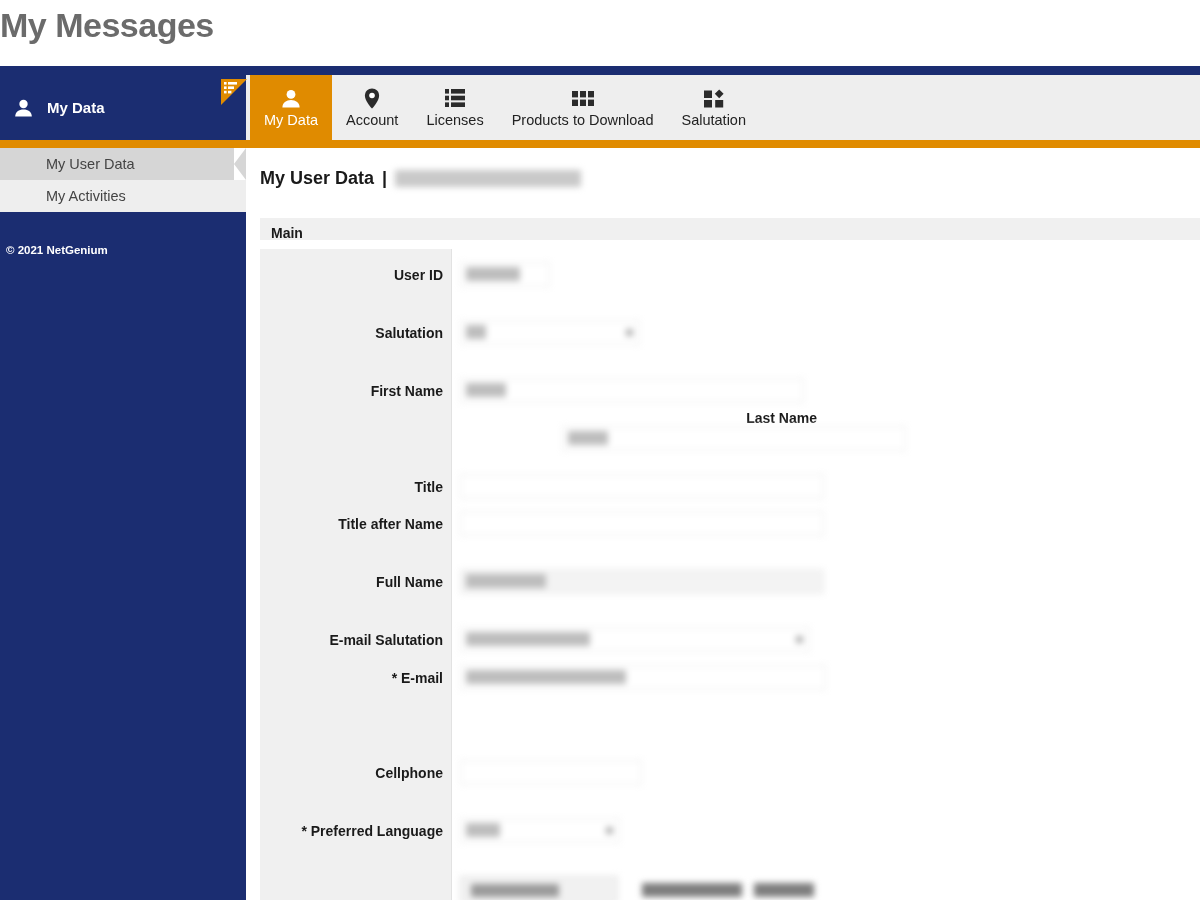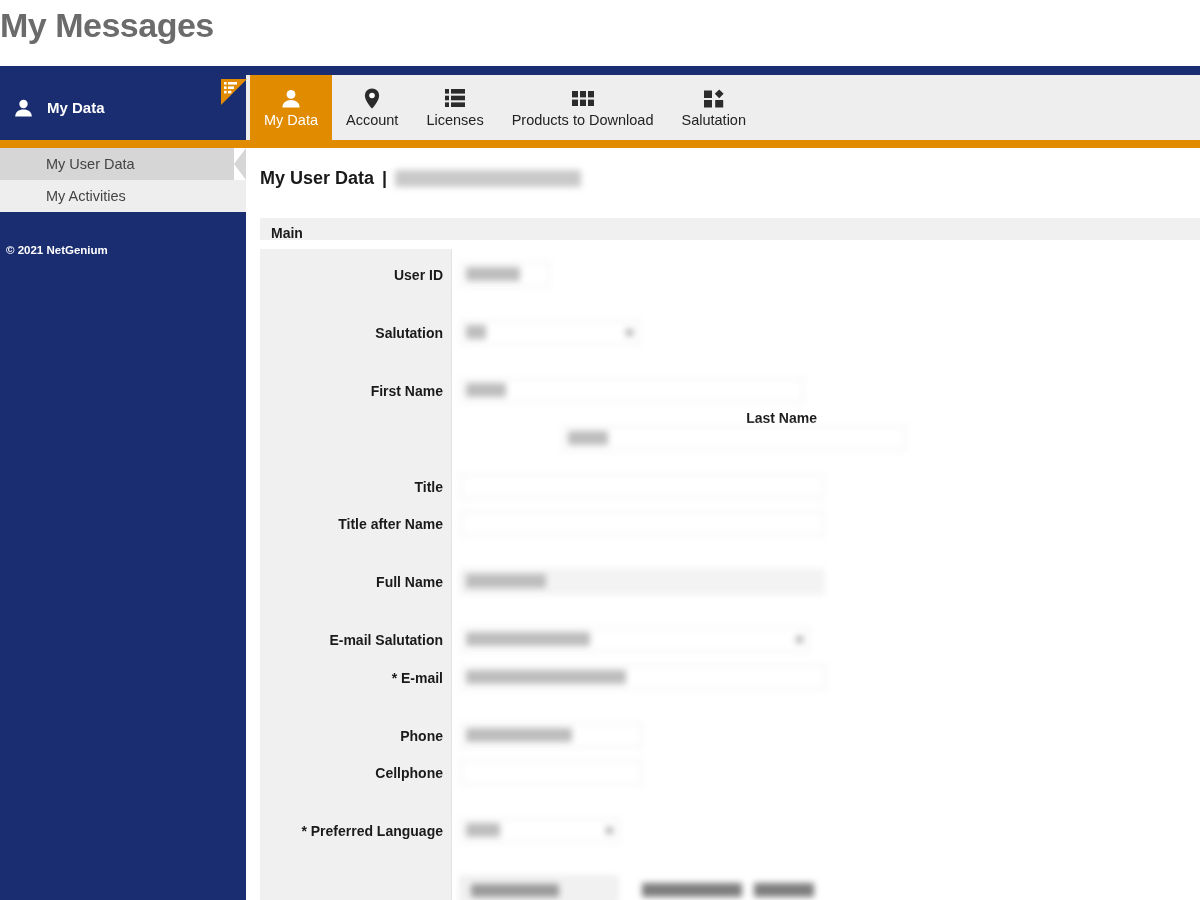--- a/index.html
+++ b/index.html
@@ -560,28 +560,20 @@
       <div class="row" style="top:372px;">
         <div class="lbl">E-mail Salutation</div>
         <div class="fld">
           <div class="ghost filled" style="width:350px;">
             <span class="txt" style="width:124px;"></span>
               <span class="caret"></span>
           </div>
         </div>
       </div>
 
-      <div class="row" style="top:468px;">
-        <div class="lbl">Phone</div>
-        <div class="fld">
-          <div class="ghost filled" style="width:182px;">
-            <span class="txt" style="width:106px;"></span>
-          </div>
-        </div>
-      </div>
 
       <div class="row" style="top:505px;">
         <div class="lbl">Cellphone</div>
         <div class="fld">
           <div class="ghost" style="width:182px;"></div>
         </div>
       </div>
 
       <div class="row" style="top:563px;">
         <div class="lbl">* Preferred Language</div>

